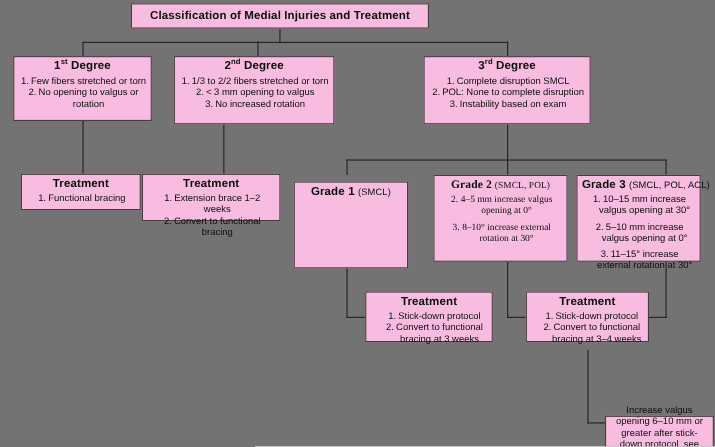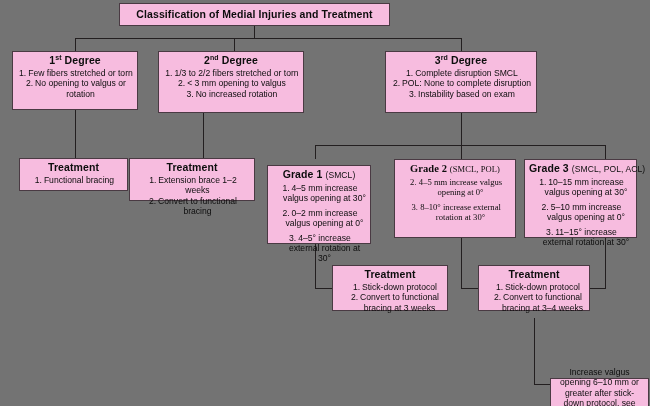--- a/index.html
+++ b/index.html
@@ -149,25 +149,20 @@
   <div class="node" style="left:129px; top:158px; width:126px; height:43px;">
     <span class="ttl">Treatment</span>
     <ol>
       <li><span class="num">1.</span><span>Extension brace 1–2 weeks</span></li>
       <li><span class="num">2.</span><span>Convert to functional bracing</span></li>
     </ol>
   </div>
 
   <div class="node" style="left:267px; top:165px; width:104px; height:79px;">
     <span class="ttl"><span>Grade 1</span> <span class="sub">(SMCL)</span></span>
-    <ol class="spaced">
-      <li><span class="num">1.</span><span>4–5 mm increase valgus opening at 30°</span></li>
-      <li><span class="num">2.</span><span>0–2 mm increase valgus opening at 0°</span></li>
-      <li><span class="num">3.</span><span>4–5° increase external rotation at 30°</span></li>
-    </ol>
   </div>
 
   <div class="node" style="left:394px; top:159px; width:122px; height:79px;font-family:Liberation Serif, serif;">
     <span class="ttl"><span>Grade 2</span> <span class="sub">(SMCL, POL)</span></span>
     <ol class="spaced">
       <li><span class="num">2.</span><span>4–5 mm increase valgus opening at 0°</span></li>
       <li><span class="num">3.</span><span>8–10° increase external rotation at 30°</span></li>
     </ol>
   </div>
 

